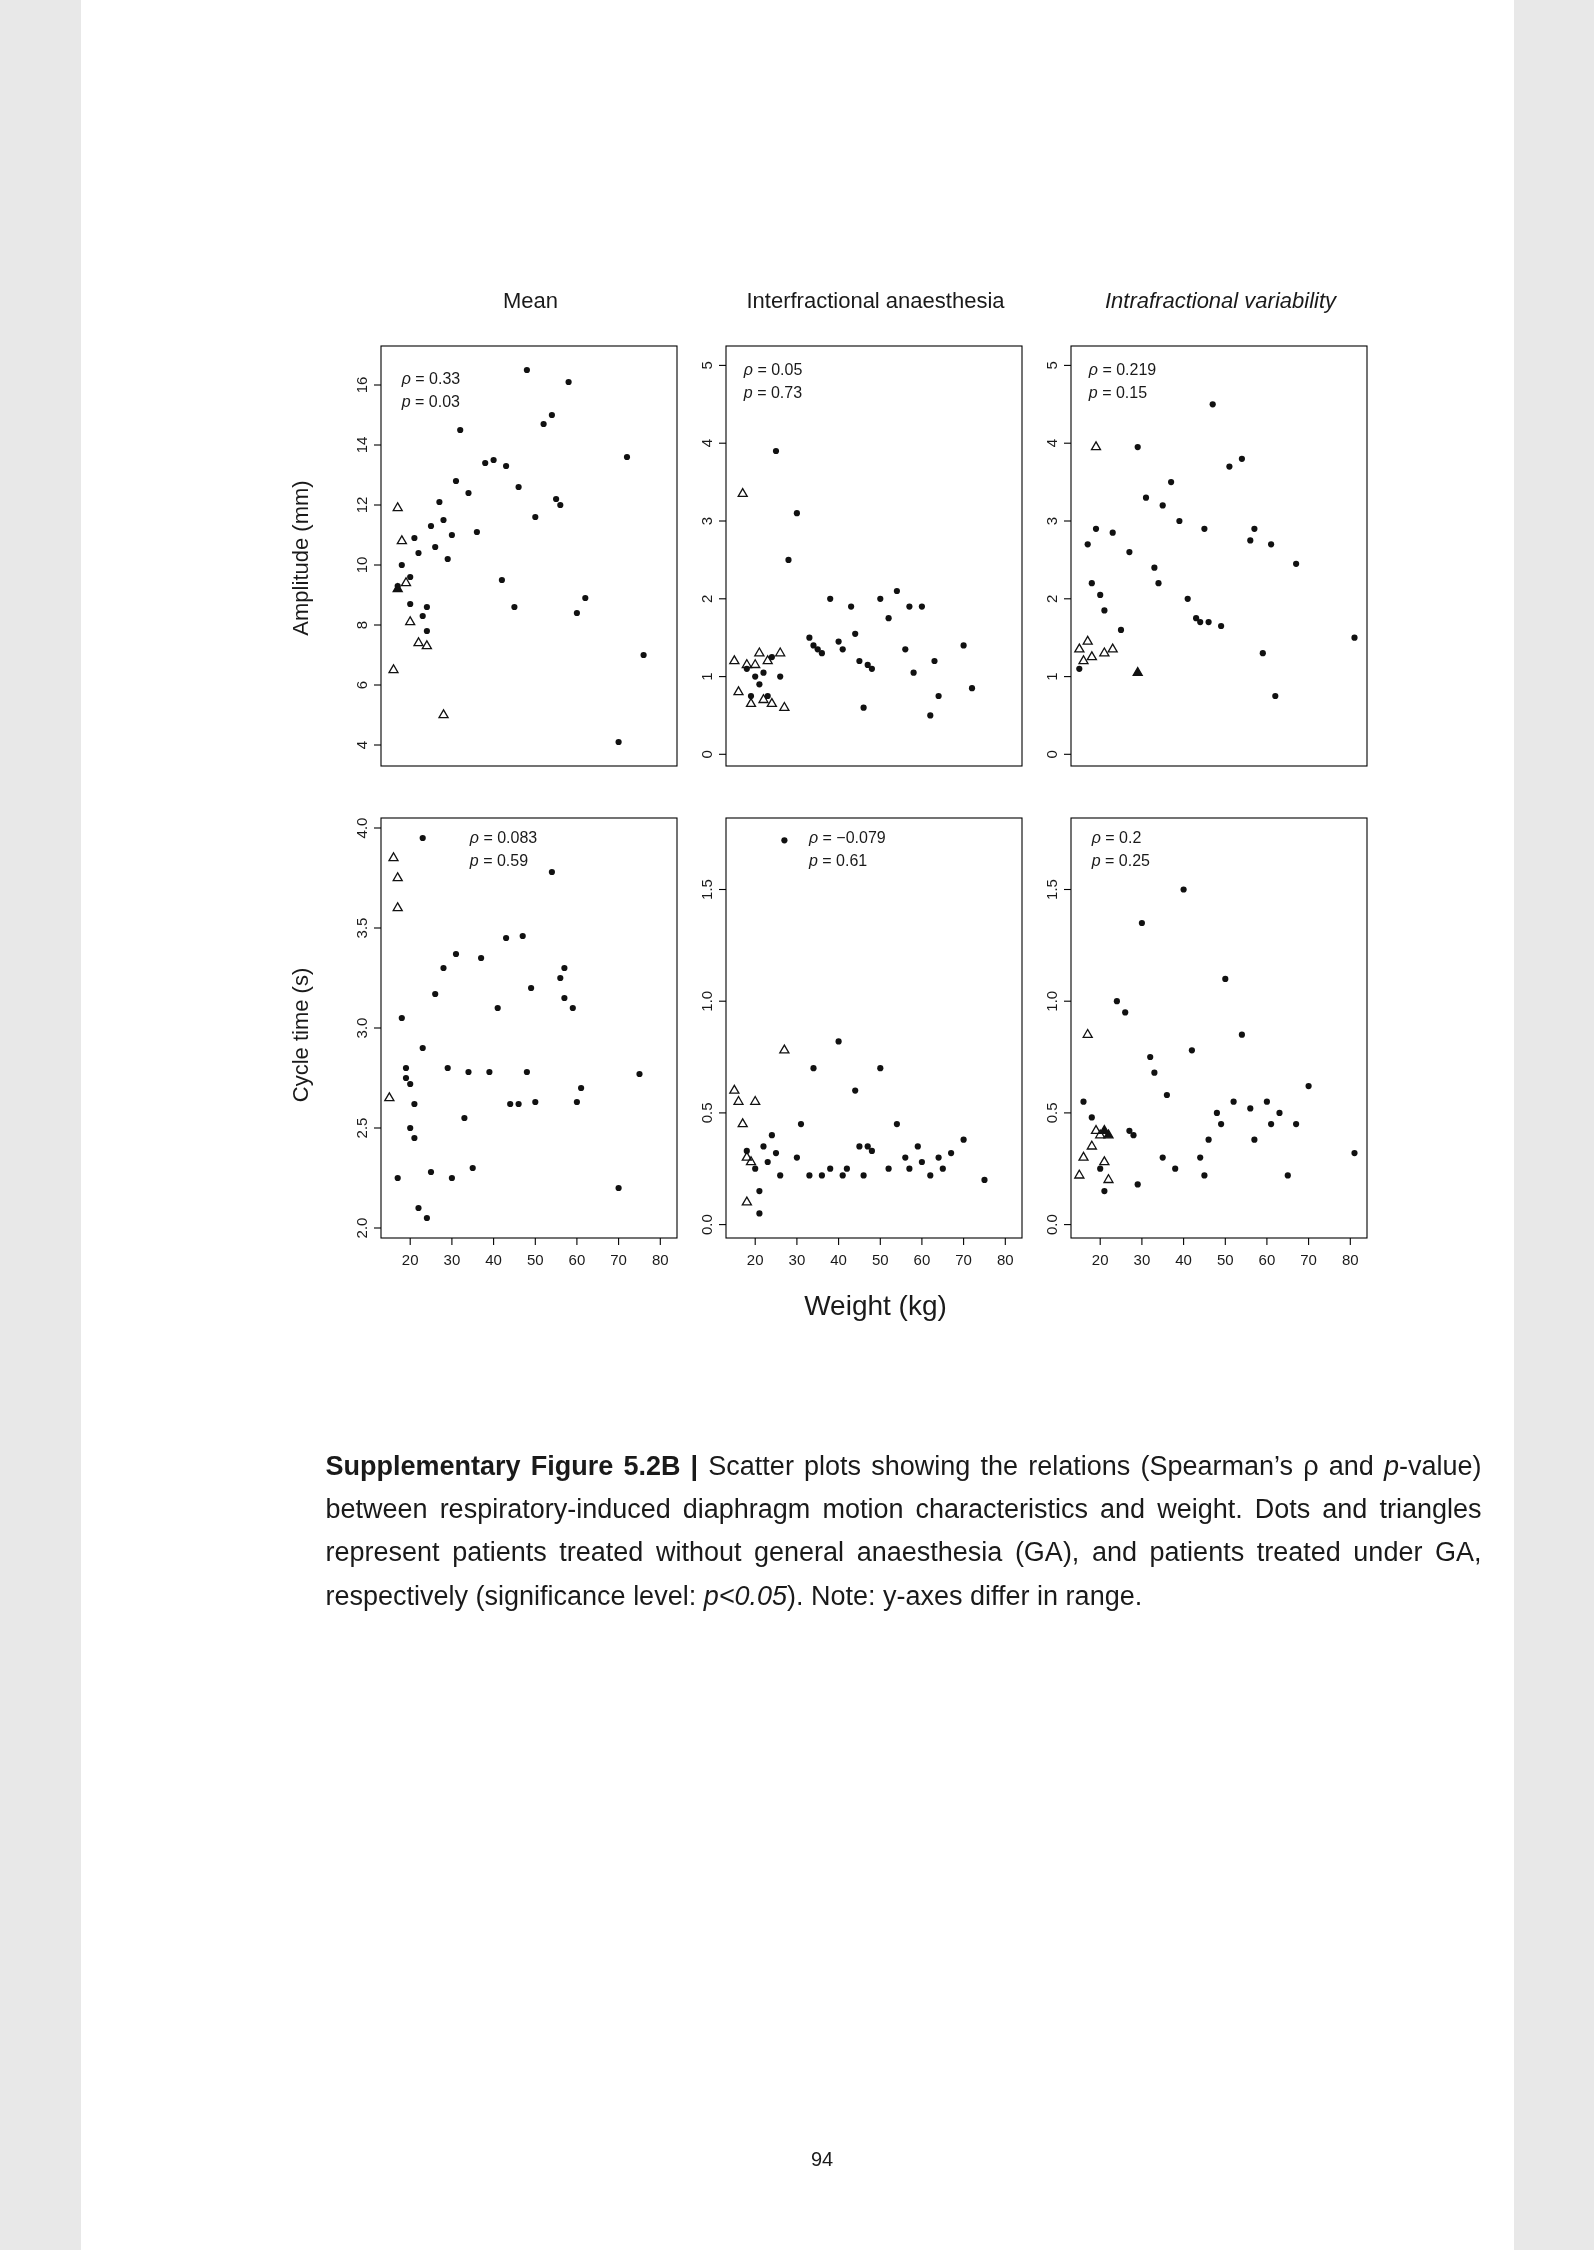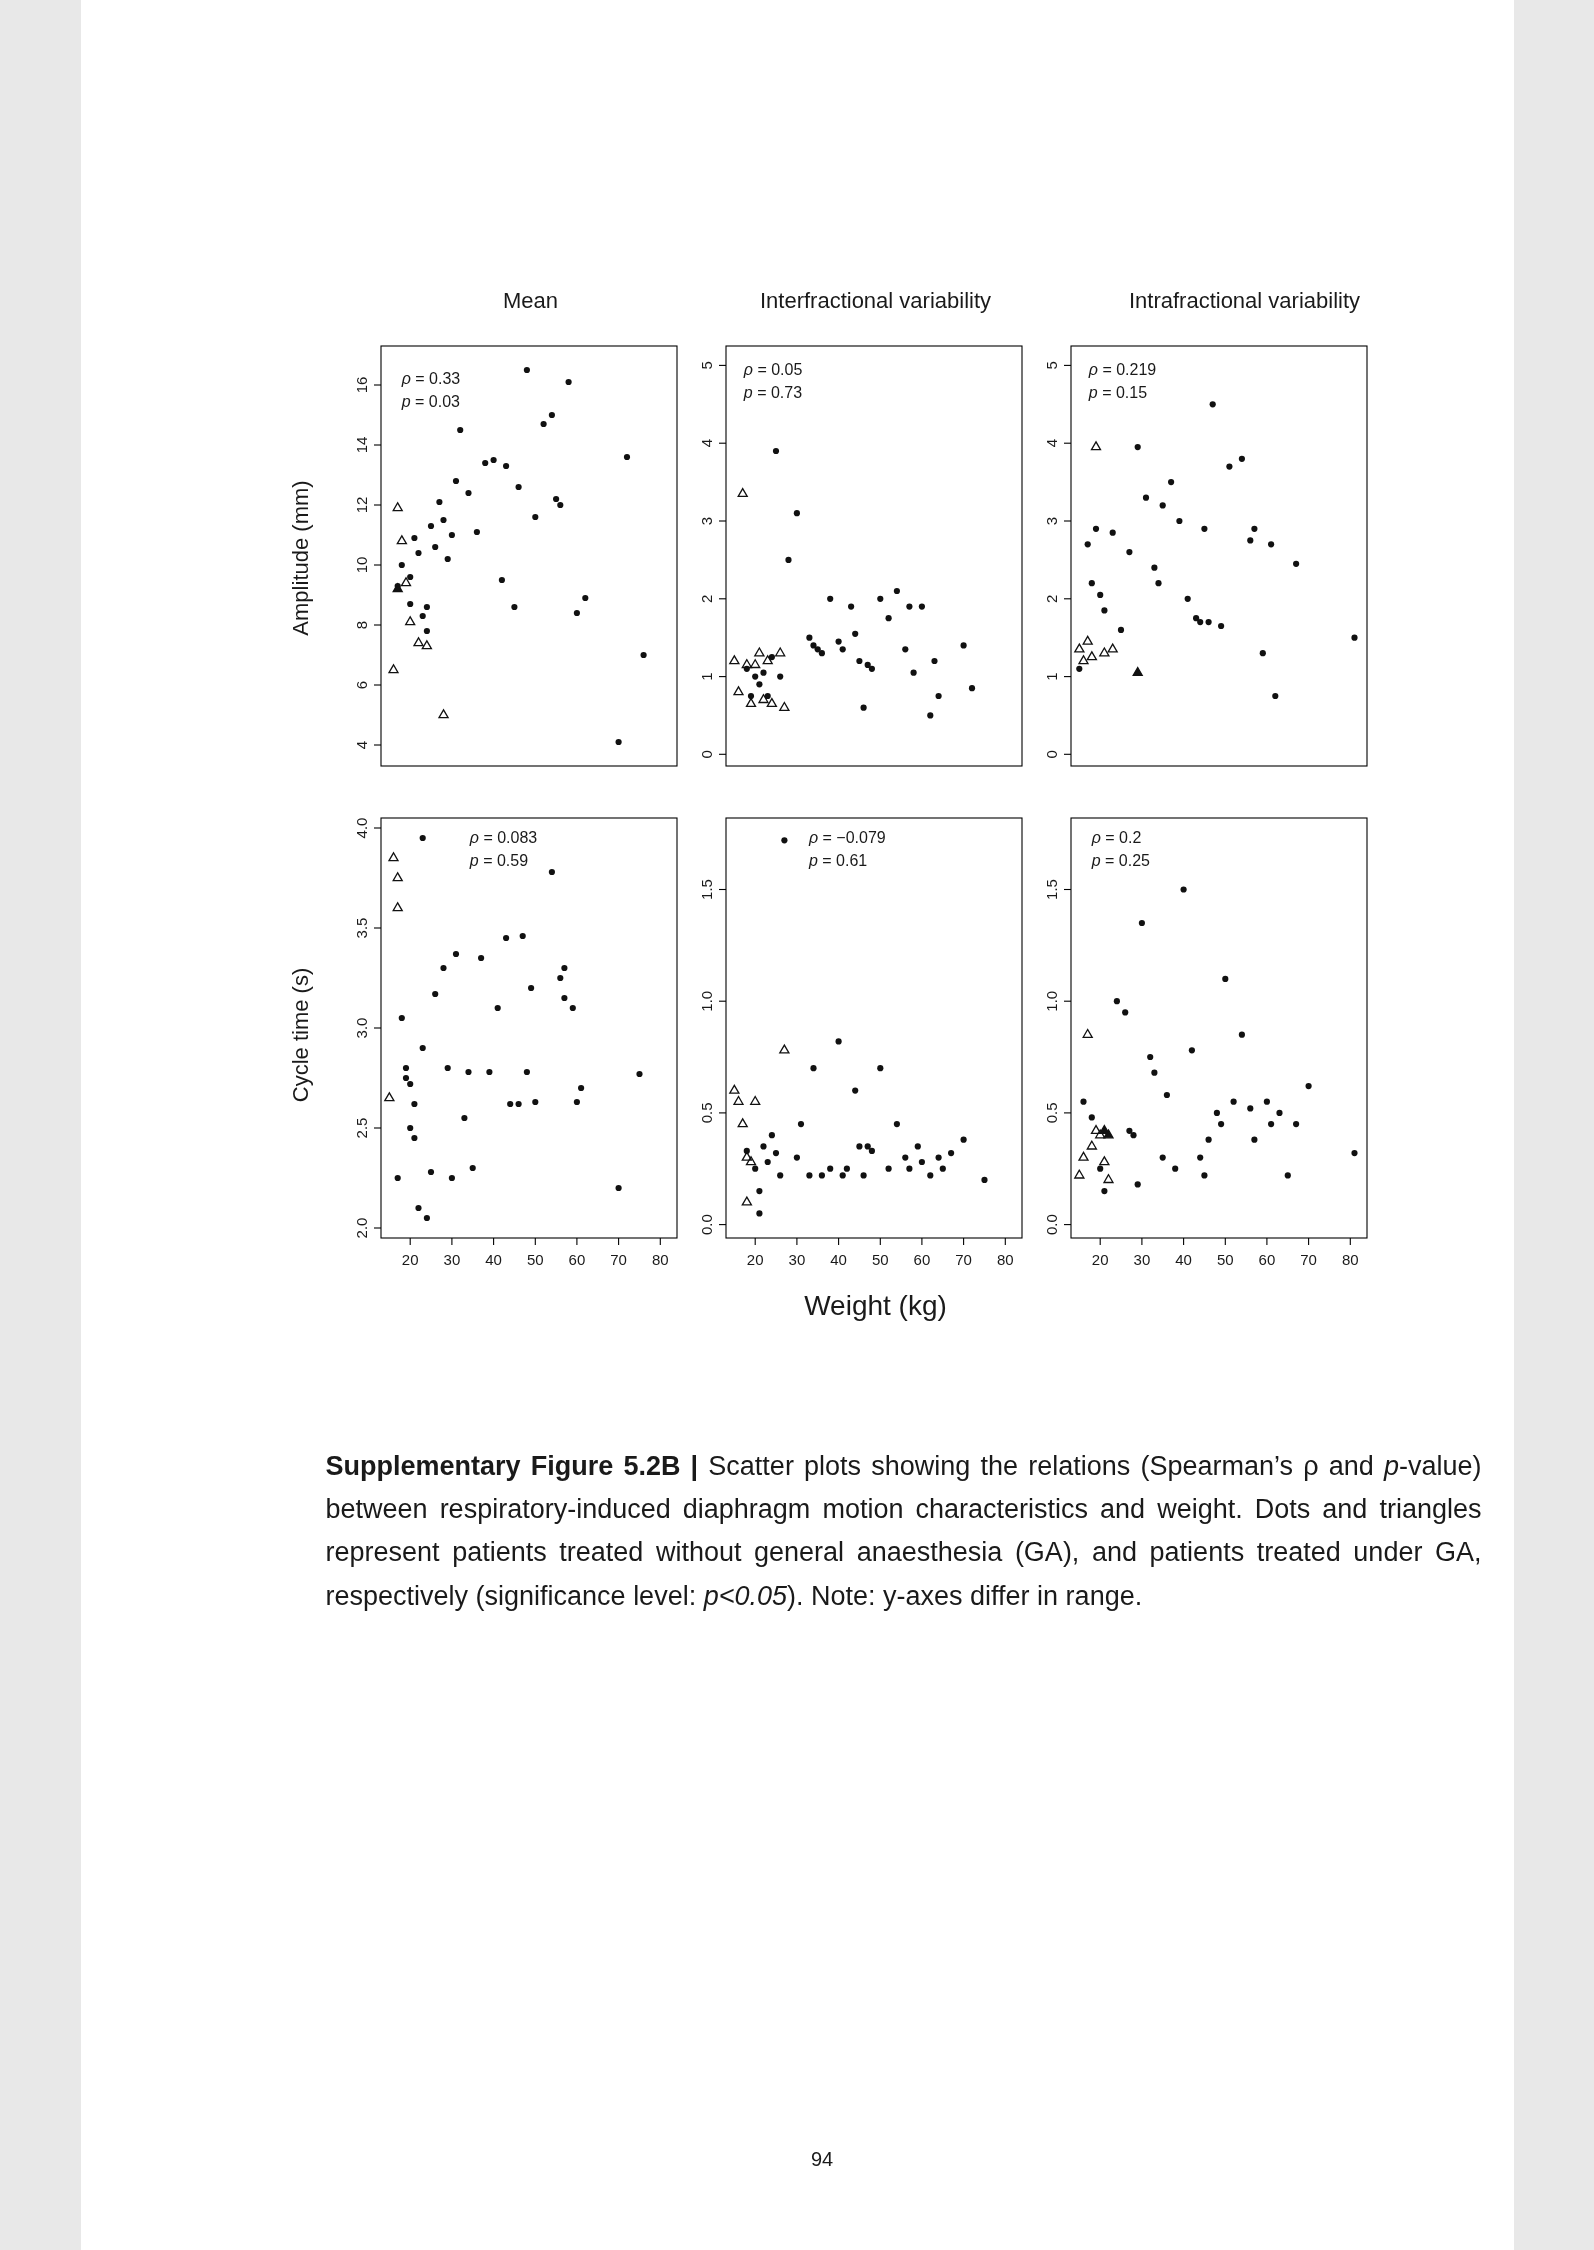--- a/index.html
+++ b/index.html
@@ -56,22 +56,22 @@
     font-family:"Liberation Sans", sans-serif;
     fill:#1a1a1a;
   }
 </style>
 </head>
 <body>
 
 <div class="page">
 
   <div class="col-title" style="left:300px;">Mean</div>
-  <div class="col-title" style="left:645px;">Interfractional variability</div>
-  <div class="col-title" style="left:1014px;">Intrafractional variability</div>
+  <div class="col-title" style="left:645px;">Interfractional anaesthesia</div>
+  <div class="col-title" style="left:990px;font-style:italic;">Intrafractional variability</div>
 
   <div class="row-label" style="left:92px;top:543px;">Amplitude (mm)</div>
   <div class="row-label" style="left:92px;top:1020px;">Cycle time (s)</div>
 
   <div class="panel" style="left:255px;top:340px;"><svg width="345" height="432" viewBox="0 0 345 432">
         <rect x="45" y="6" width="296" height="420" fill="none" stroke="#000" stroke-width="1.1"></rect>
         <line x1="38" y1="405.0" x2="45" y2="405.0" stroke="#000" stroke-width="1.1"></line>
         <text x="27" y="405.0" transform="rotate(-90 27 405.0)" text-anchor="middle" dominant-baseline="middle" font-size="15">4</text>
         <line x1="38" y1="345.0" x2="45" y2="345.0" stroke="#000" stroke-width="1.1"></line>
         <text x="27" y="345.0" transform="rotate(-90 27 345.0)" text-anchor="middle" dominant-baseline="middle" font-size="15">6</text>

